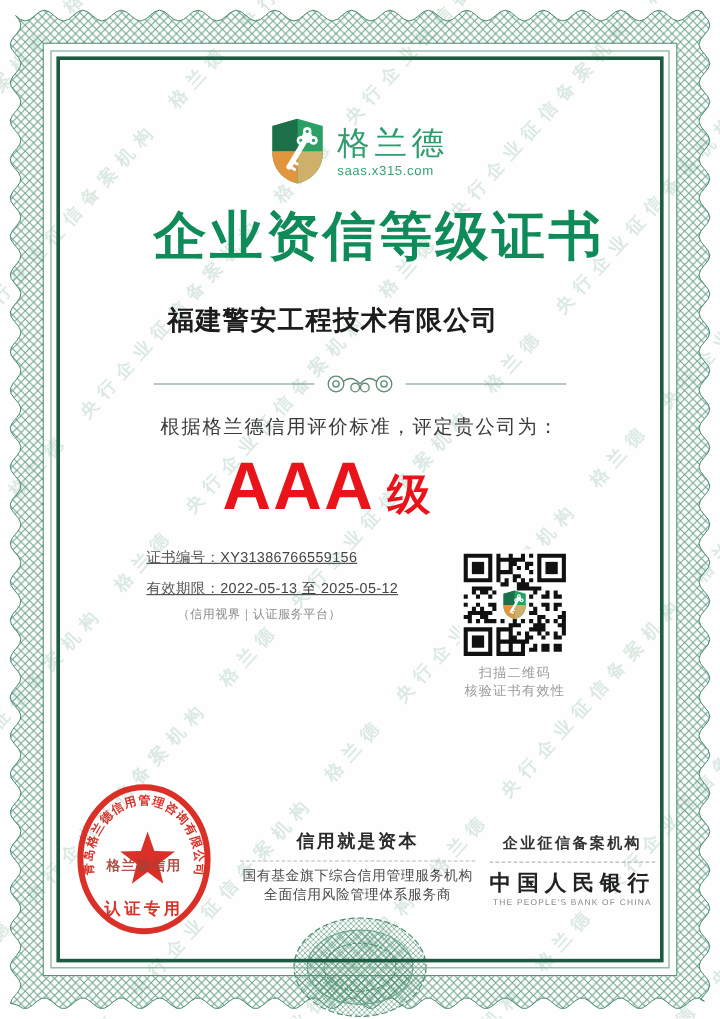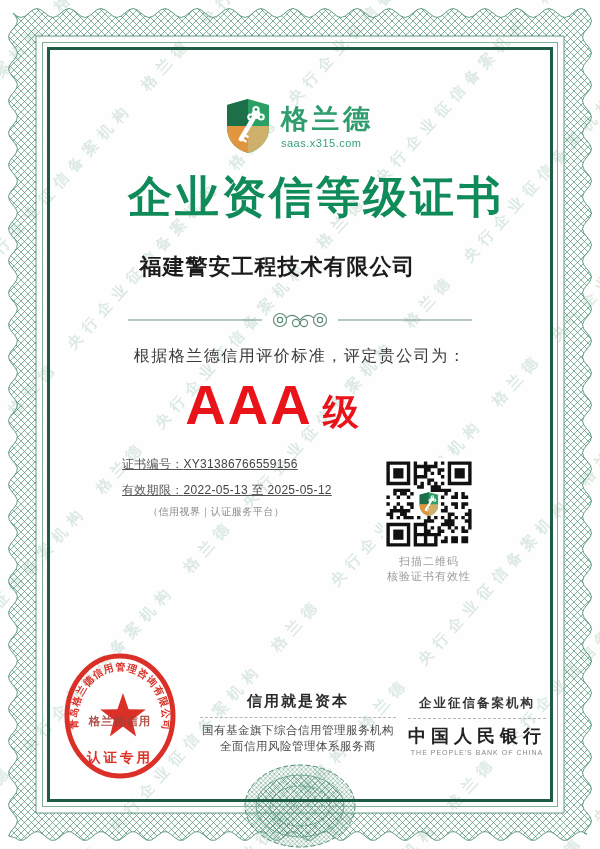--- a/index.html
+++ b/index.html
@@ -9,21 +9,21 @@
   .wm-layer{position:absolute;left:-420px;top:-340px;width:1500px;height:1600px;
             transform:rotate(-48deg);transform-origin:center center;z-index:1;pointer-events:none;}
   .wm-row{white-space:nowrap;font-size:15px;letter-spacing:7px;line-height:118px;
           color:rgba(52,124,94,0.16);font-weight:700;}
   .border-svg,.divider-svg{position:absolute;left:0;top:0;z-index:2;}
   .divider-svg{top:306;}
   .content{position:absolute;left:0;top:0;width:600px;height:849px;z-index:3;}
 
   .logo-row{position:absolute;left:0;top:98px;width:600px;display:flex;justify-content:center;align-items:center;gap:11px;}
   .logo-text{display:flex;flex-direction:column;align-items:flex-start;}
-  .brand{font-size:27px;font-weight:700;color:#2f9c6e;letter-spacing:4px;line-height:30px;}
+  .brand{font-size:27px;font-weight:400;color:#2f9c6e;letter-spacing:4px;line-height:30px;}
   .site{font-size:11px;color:#3aa078;letter-spacing:0.5px;margin-top:3px;}
 
   .title{position:absolute;left:0;top:168px;width:600px;text-align:center;
          font-size:44px;font-weight:900;color:#0f8a59;letter-spacing:3px;margin-left:16px;}
   .company{position:absolute;left:0;top:252px;width:555px;text-align:center;
            font-size:22px;font-weight:700;color:#1c1c1c;letter-spacing:1px;}
   .credit-code{position:absolute;left:0;top:285px;width:600px;text-align:center;
                font-size:12px;color:#6b6b6b;}
   .statement{position:absolute;left:0;top:346px;width:600px;text-align:center;
              font-size:16px;color:#3a3a3a;letter-spacing:1.5px;}

